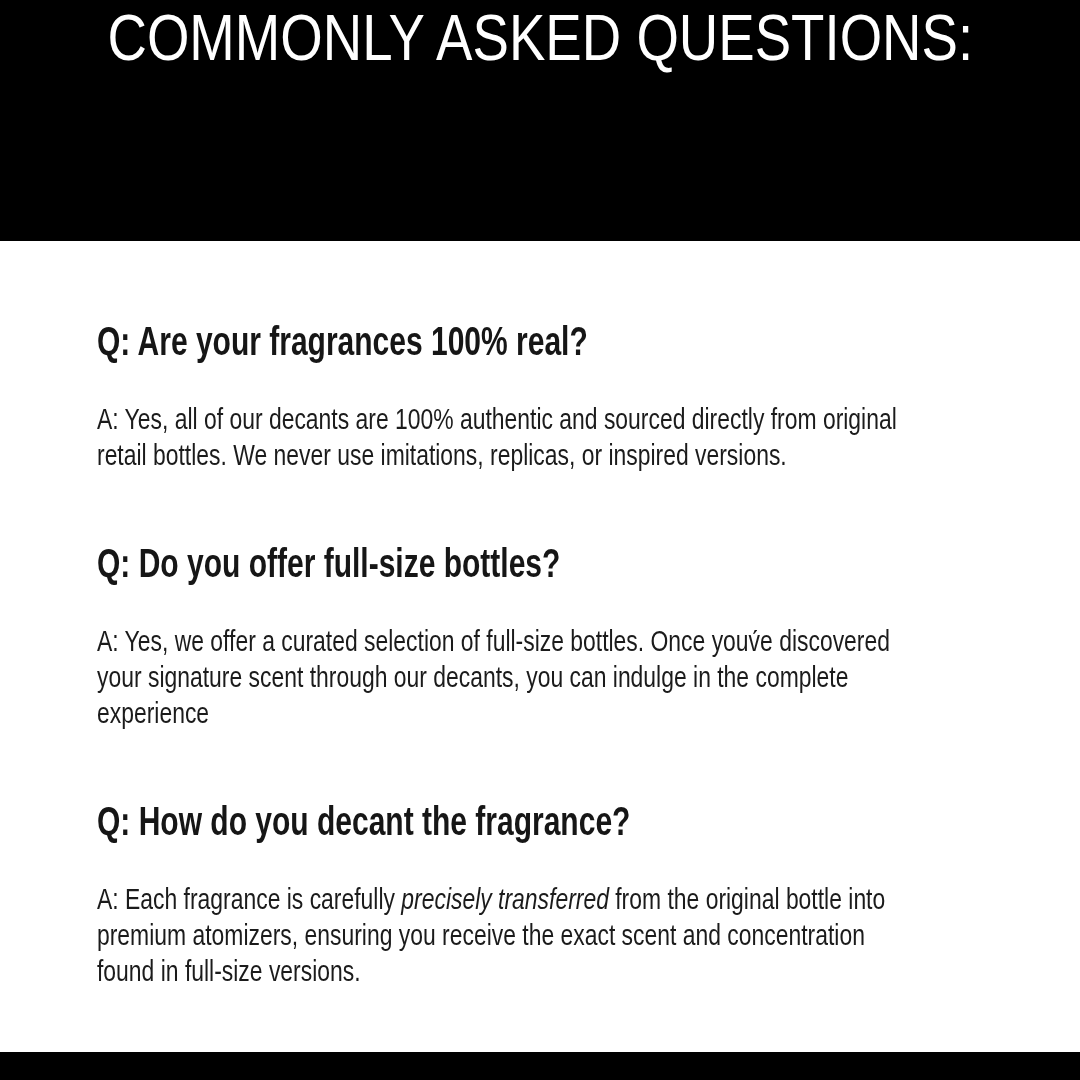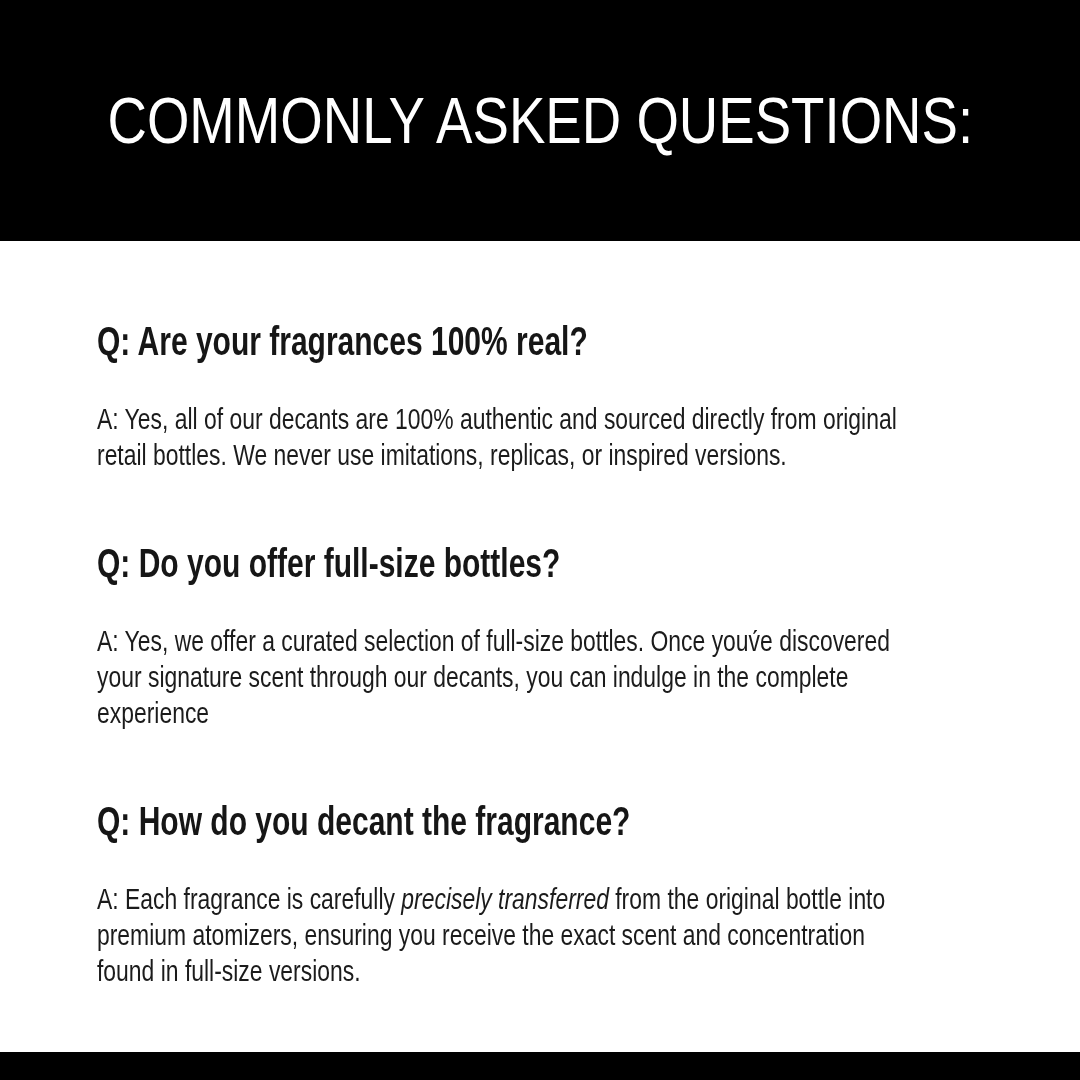--- a/index.html
+++ b/index.html
@@ -10,21 +10,20 @@
     background: #ffffff;
     overflow: hidden;
     font-family: "Liberation Sans", "DejaVu Sans", sans-serif;
     display: flex;
     flex-direction: column;
   }
   .band {
     height: 241px;
     background: #000000;
     display: flex;
-    align-items: center;
     justify-content: center;
     flex: 0 0 auto;
   }
   .title {
     color: #ffffff;
     font-size: 65px;
     font-weight: 400;
     letter-spacing: 0px;
     white-space: nowrap;
     display: inline-block;

